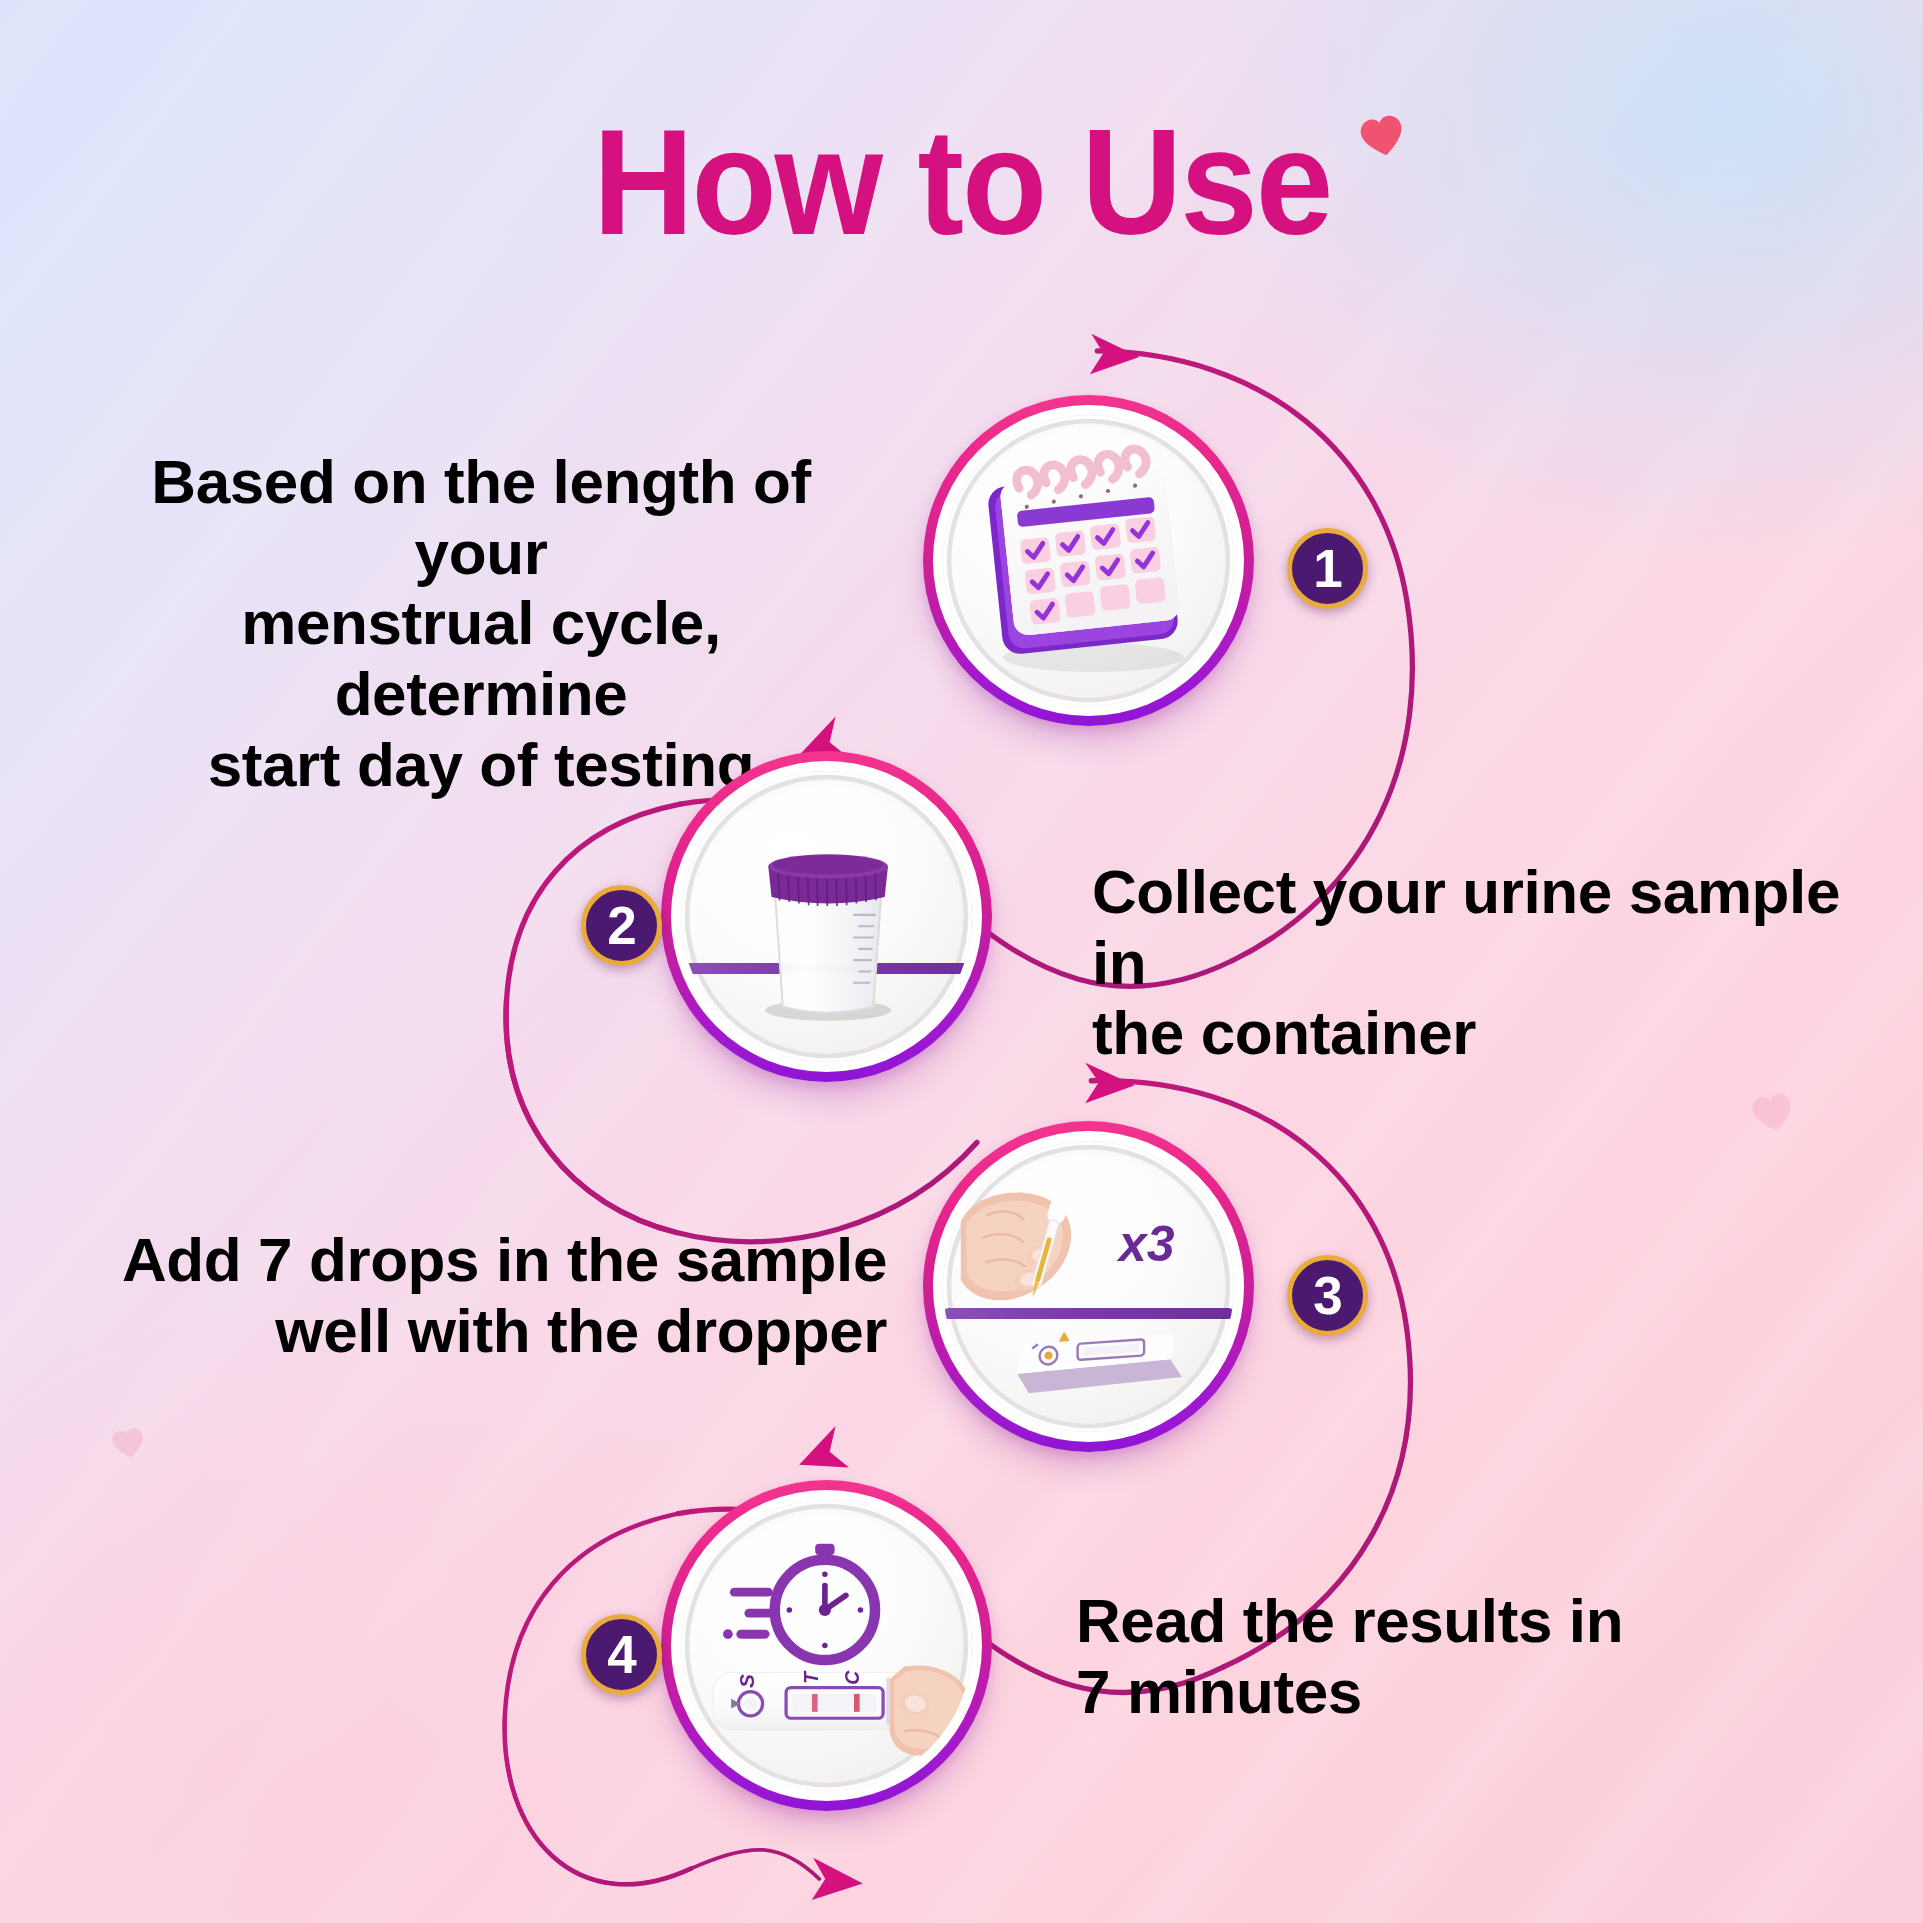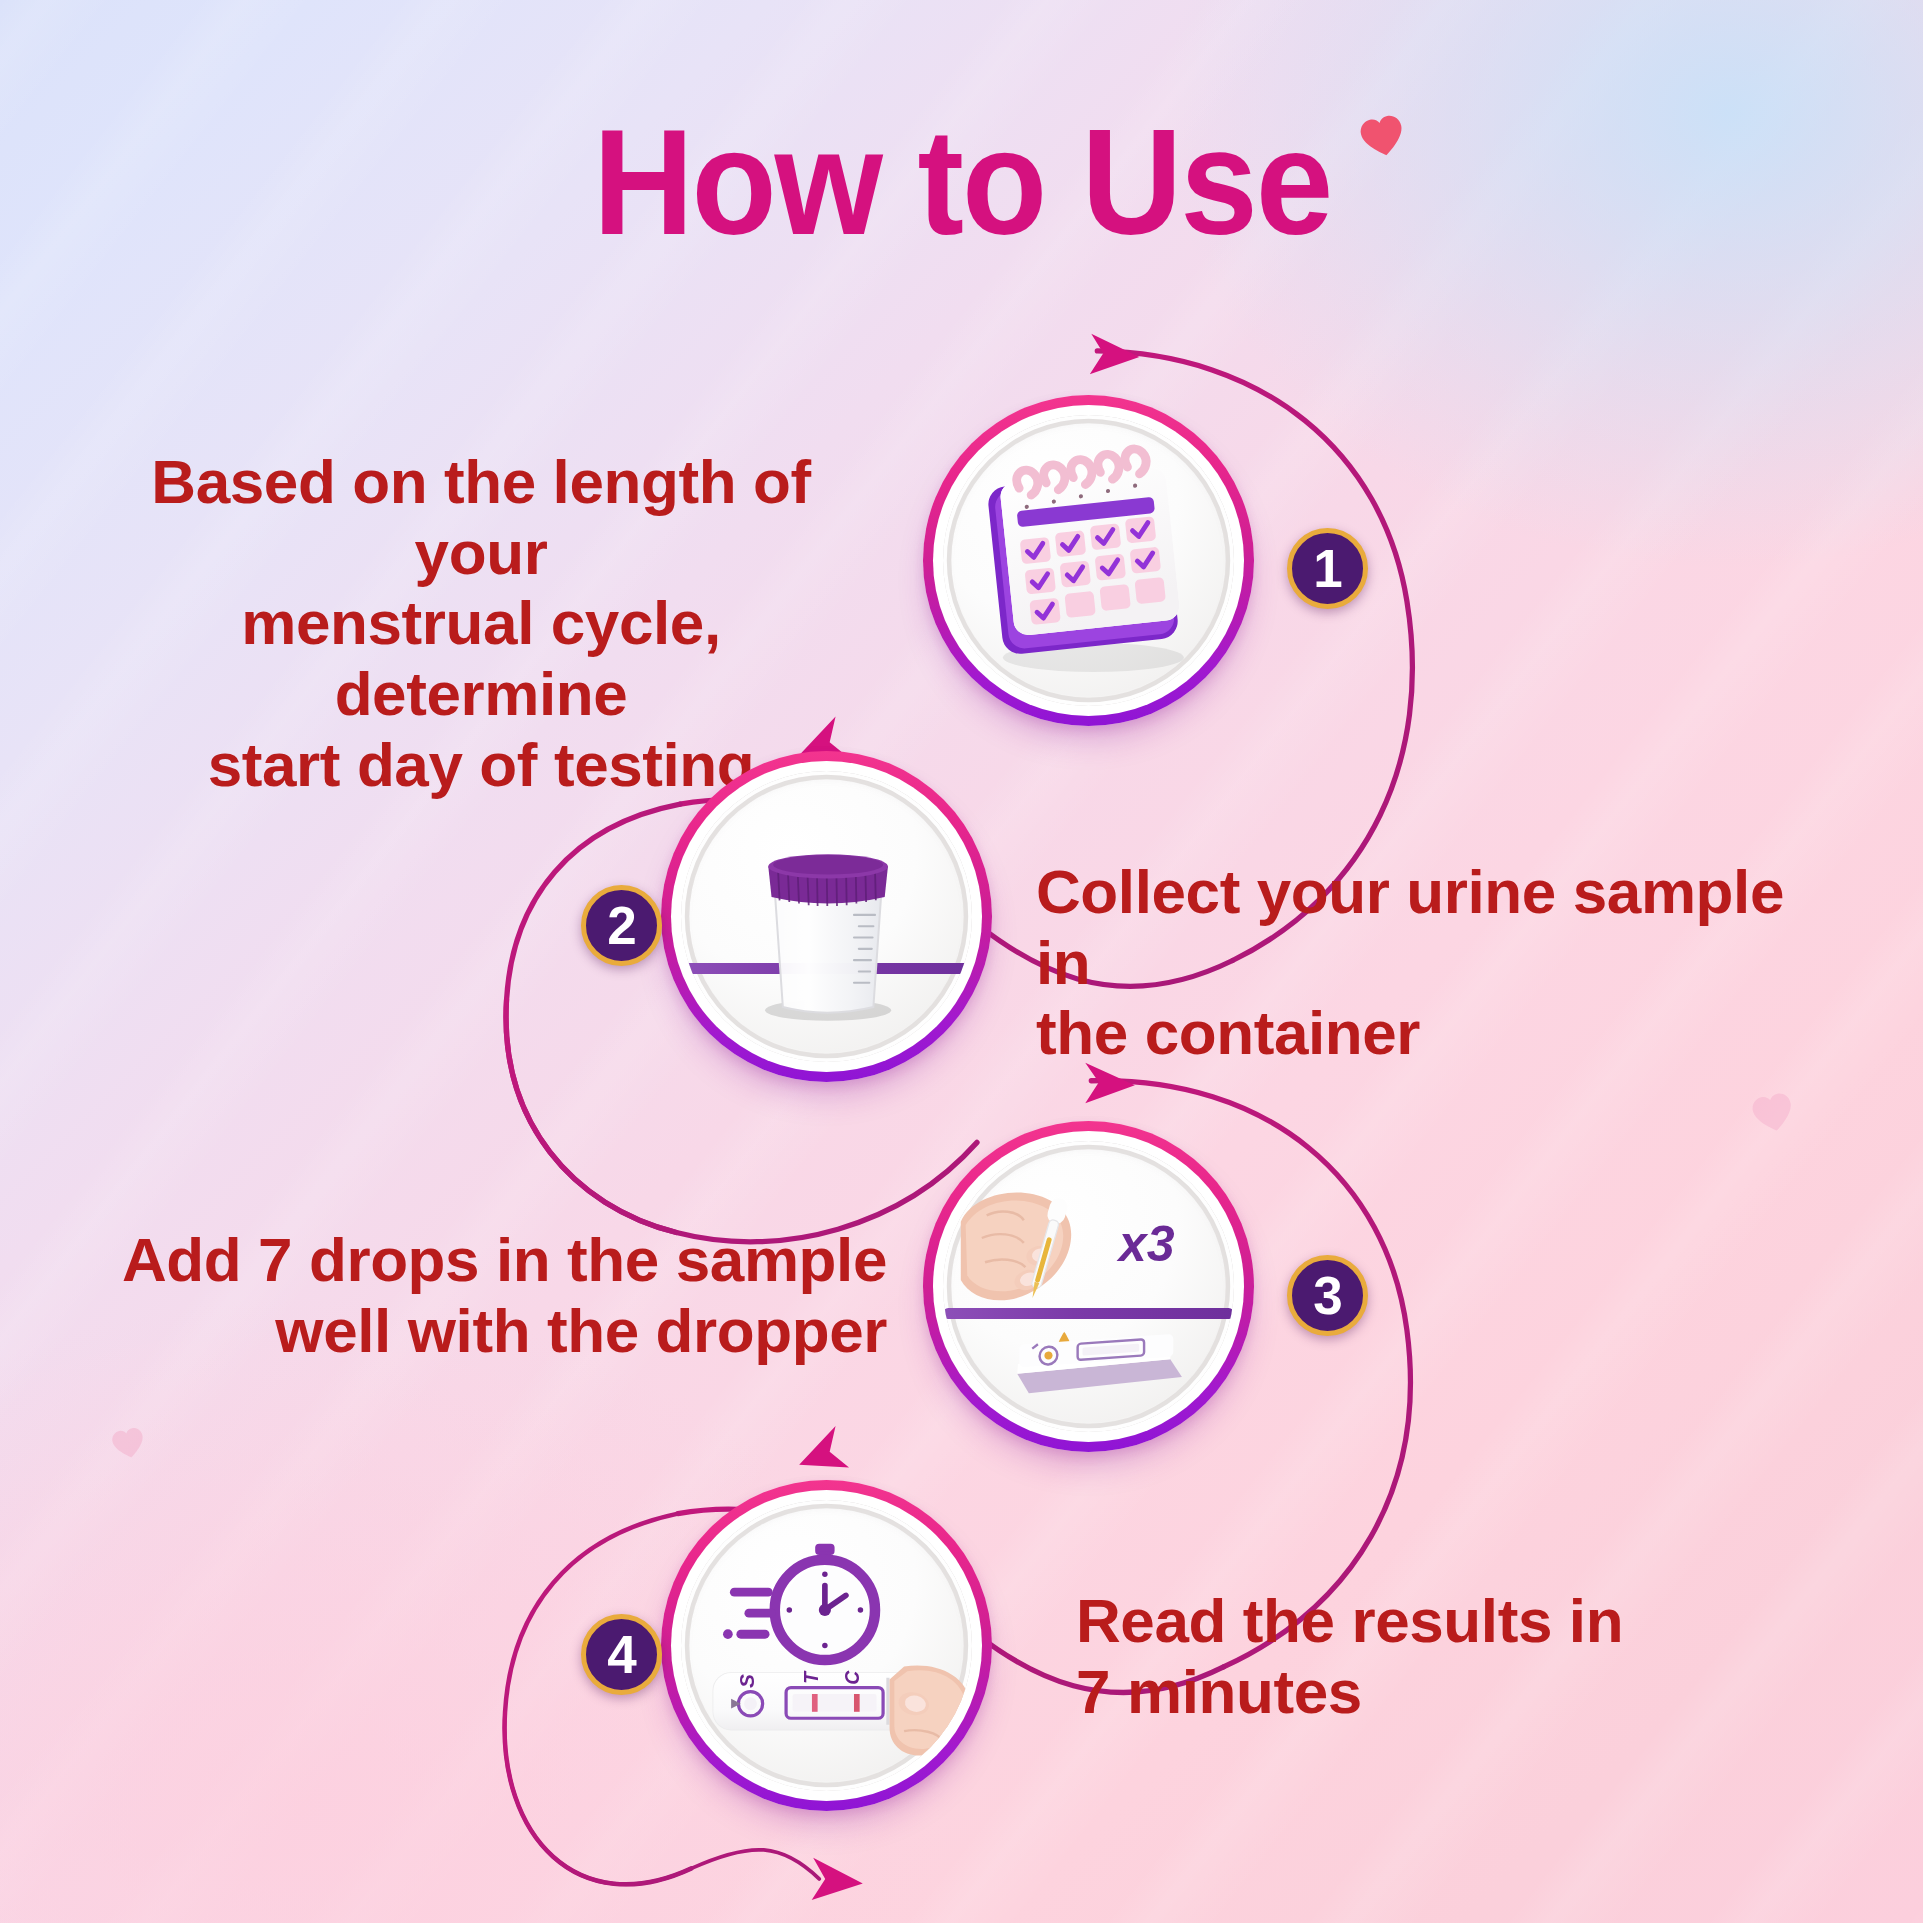--- a/index.html
+++ b/index.html
@@ -78,25 +78,25 @@
     position:absolute; left:0; top:107px; width:1924px; text-align:center;
     font-family:"Liberation Sans Narrow","Liberation Sans", sans-serif;
     font-size:150px; font-weight:bold; color:#d5117f;
     letter-spacing:-2.3px; line-height:1; transform:scaleX(.93);
   }
 
   
   .caption {
     position:absolute;
     font-family:"Liberation Sans Narrow","Liberation Sans", sans-serif;
-    color:#b91c1c; font-weight:bold; font-size:62px; line-height:1.14;
+    color:#000000; font-weight:bold; font-size:62px; line-height:1.14;
     letter-spacing:-0.4px; white-space:pre-line;
   }
   .cap1 { left:90px; top:447px; width:782px; text-align:center; }
-  .cap2 { left:1036px; top:857px; width:782px; text-align:left; }
+  .cap2 { left:1092px; top:857px; width:782px; text-align:left; }
   .cap3 { left:113px; top:1225px; width:774px; text-align:right; }
   .cap4 { left:1076px; top:1586px; width:751px; text-align:left; }
 
   
   .art { position:absolute; inset:0;font-style:italic; }
   .art svg { position:absolute; inset:0; width:100%; height:100%; }
   .table-line { position:absolute; height:10.5px; border-radius:5.3px;
     background:linear-gradient(90deg,#8d4fb8,#7b3aa8 45%,#6e2f9c); }
 </style>
 </head>

